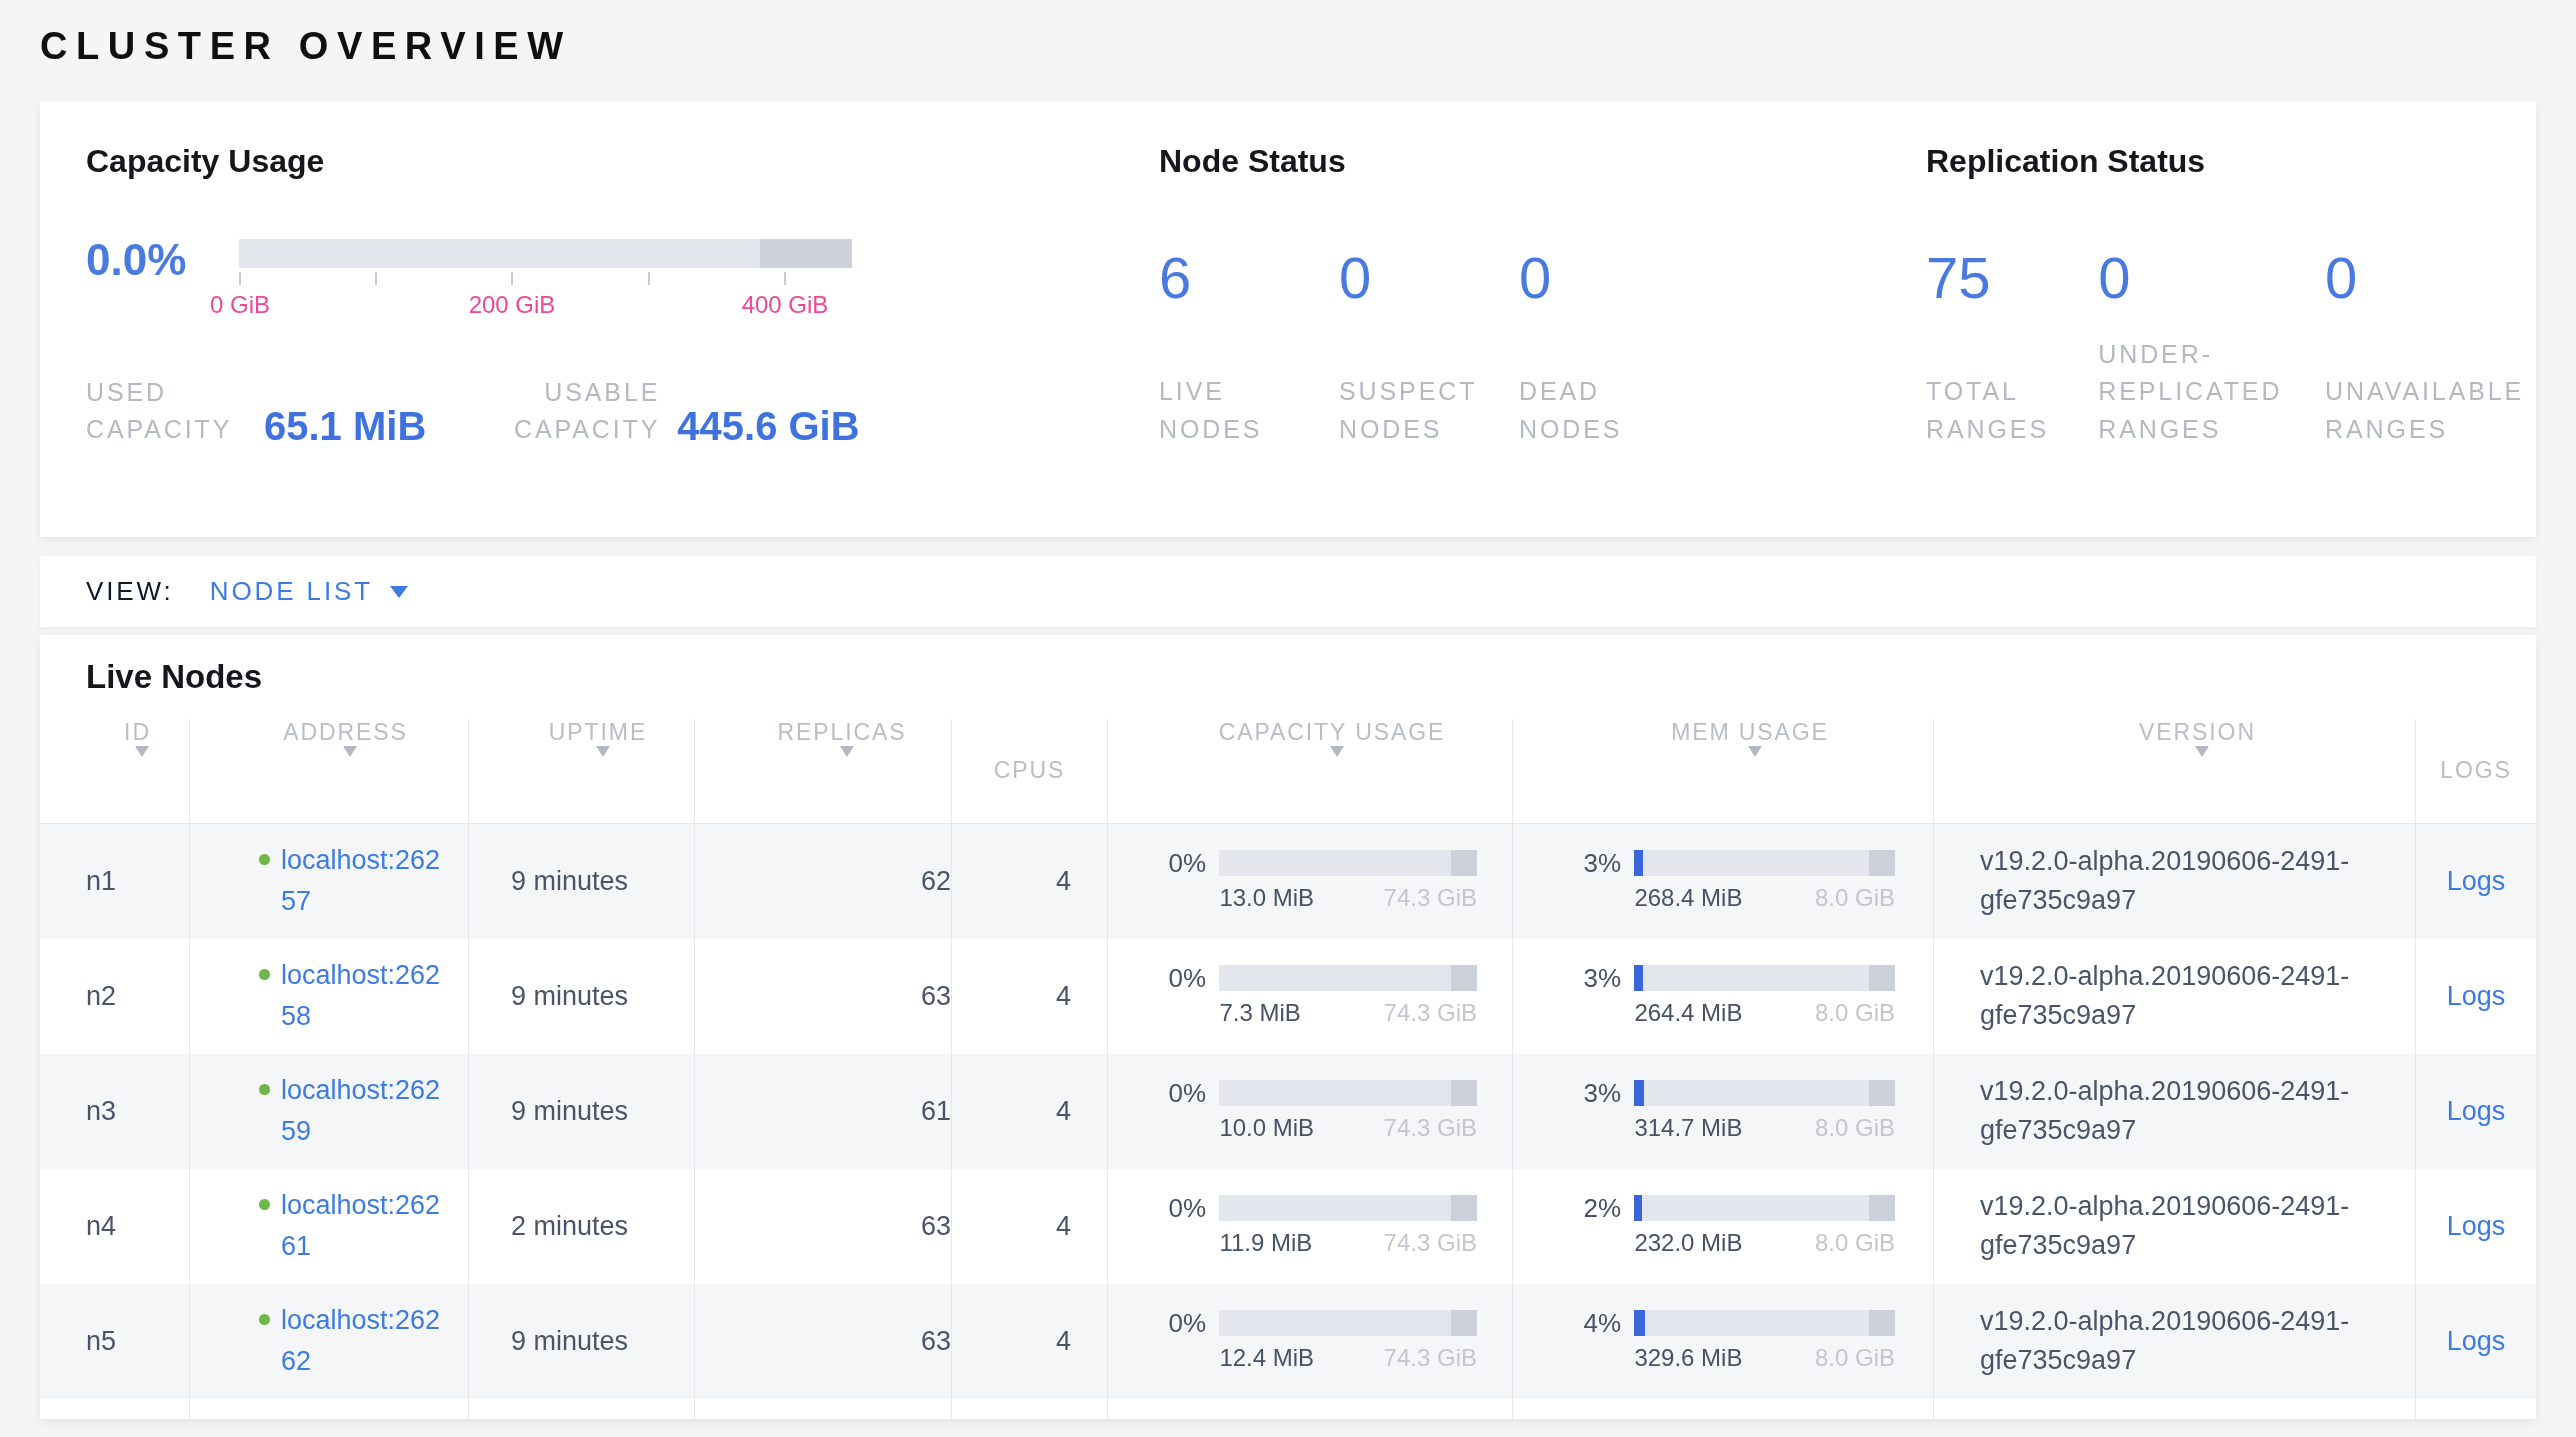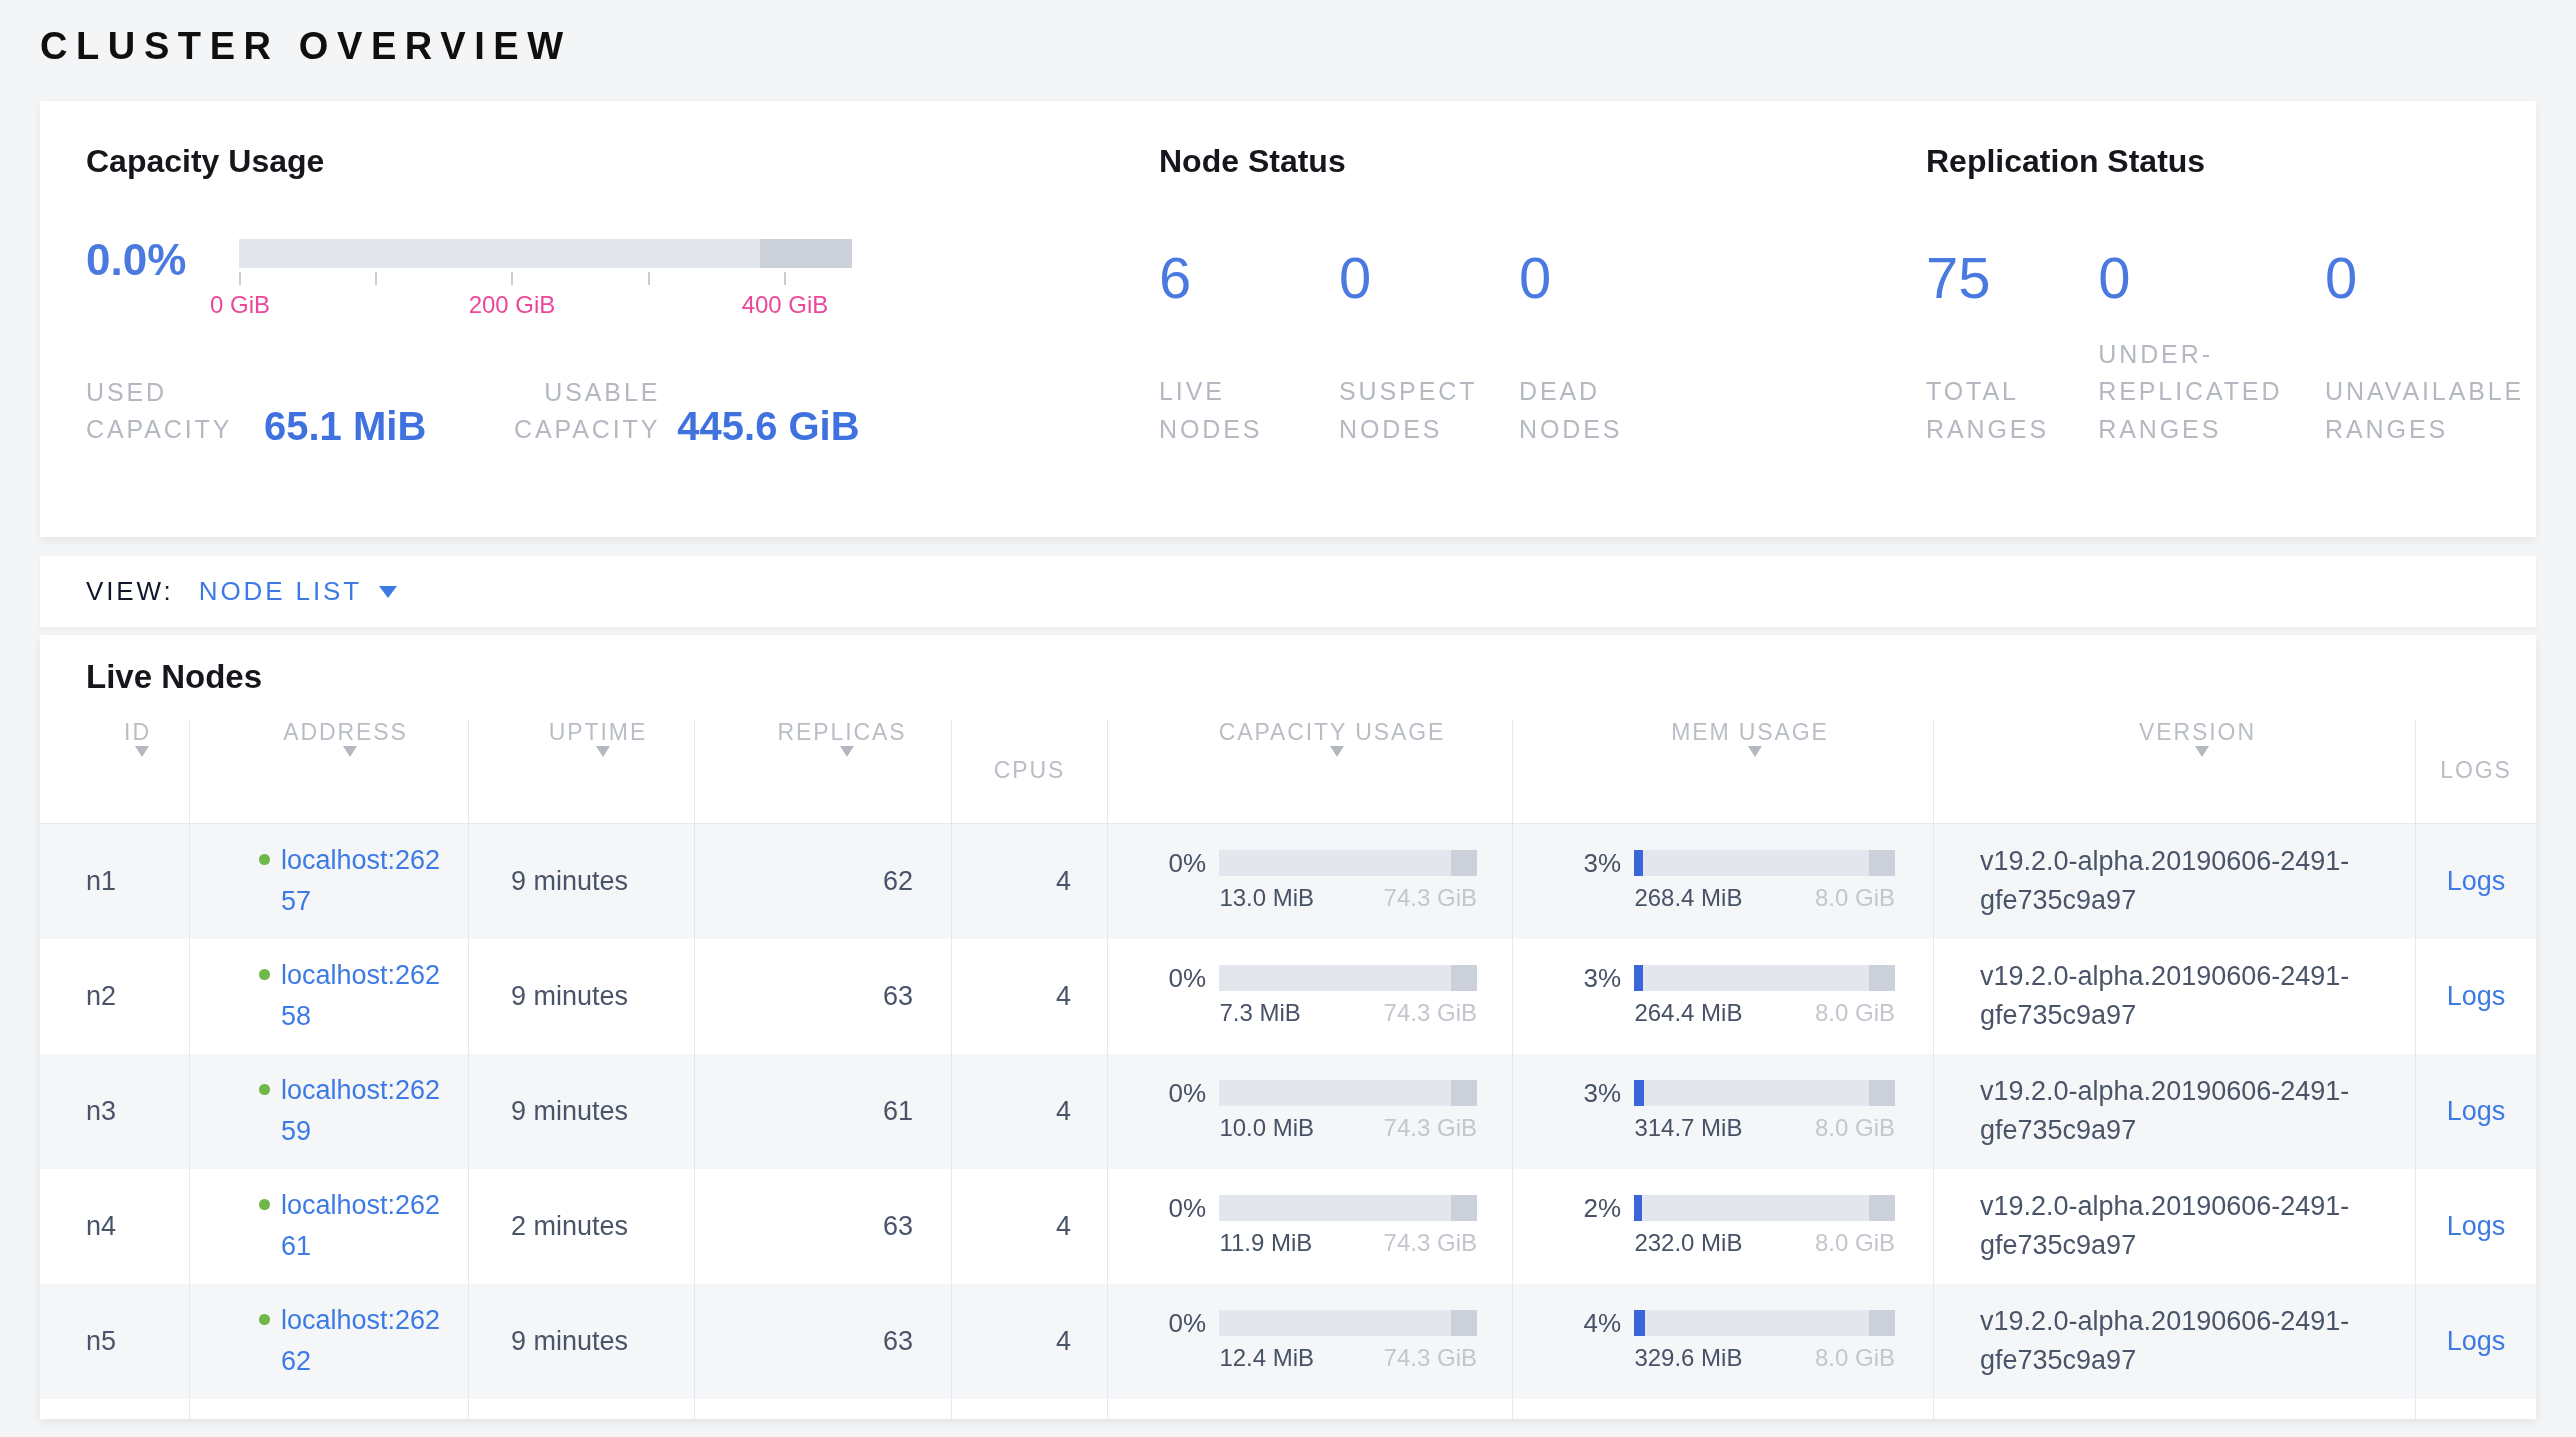--- a/index.html
+++ b/index.html
@@ -61,21 +61,21 @@
   .lbl-narrow { max-width:134px; }
   .lbl-mid { max-width:192px; }
 
   
   .view-strip {
     margin-top:19px; height:71px; background:#ffffff;
     box-shadow:0 1.9px 5.8px rgba(0,0,0,0.05);
     display:flex; align-items:center; padding-left:46px;
   }
   .view-label { font-size:26px; letter-spacing:2.9px; color:#0f172a; }
-  .view-select { margin-left:25px; display:flex; align-items:center; cursor:pointer; }
+  .view-select { margin-left:36px; display:flex; align-items:center; cursor:pointer; }
   .view-select-value { font-size:26px; letter-spacing:2.9px; color:#3d7ae4; }
   .caret-down {
     margin-left:17px; width:0; height:0;
     border-left:9.6px solid transparent; border-right:9.6px solid transparent;
     border-top:12.5px solid #3d7ae4;
   }
 
   
   .table-card {
     margin-top:7.7px; background:#ffffff;
@@ -103,21 +103,21 @@
   .th-logs { justify-content:center; }
 
   .tr { height:115px; font-size:27px; color:#4a5468; background:#ffffff; }
   .tr.gray { background:#f5f6f8; }
   .td-id { padding-left:46px; }
   .td-addr { padding-left:69px; align-items:center; }
   .addr-inner { display:flex; align-items:flex-start; }
   .dot { width:10.5px; height:10.5px; border-radius:50%; background:#70b74a; margin-top:14.4px; margin-right:11.5px; flex:none; }
   .addr-link { color:#3d7ae4; width:165px; word-break:break-all; line-height:1.54; display:block; }
   .td-uptime { padding-left:42px; }
-  .td-replicas { justify-content:flex-end; padding-right:38px; }
+  .td-replicas { justify-content:flex-end; }
   .td-cpus { justify-content:flex-end; padding-right:36px; }
   .td-cap { padding-left:44px; padding-right:35px; }
   .td-mem { padding-left:54px; padding-right:38px; }
   .bar-cell-inner { display:flex; align-items:flex-start; width:100%; }
   .pct { width:54px; text-align:right; margin-right:13.4px; font-size:26px; color:#475266; line-height:26px; }
   .bar-wrap { flex:1; }
   .minibar { height:26px; background:#e4e6ed; position:relative; }
   .minifill { position:absolute; left:0; top:0; bottom:0; background:#3a66d9; }
   .minitail { position:absolute; right:0; top:0; bottom:0; width:10%; background:#ccd0da; }
   .bar-labels { display:flex; justify-content:space-between; margin-top:8.6px; font-size:24px; }

